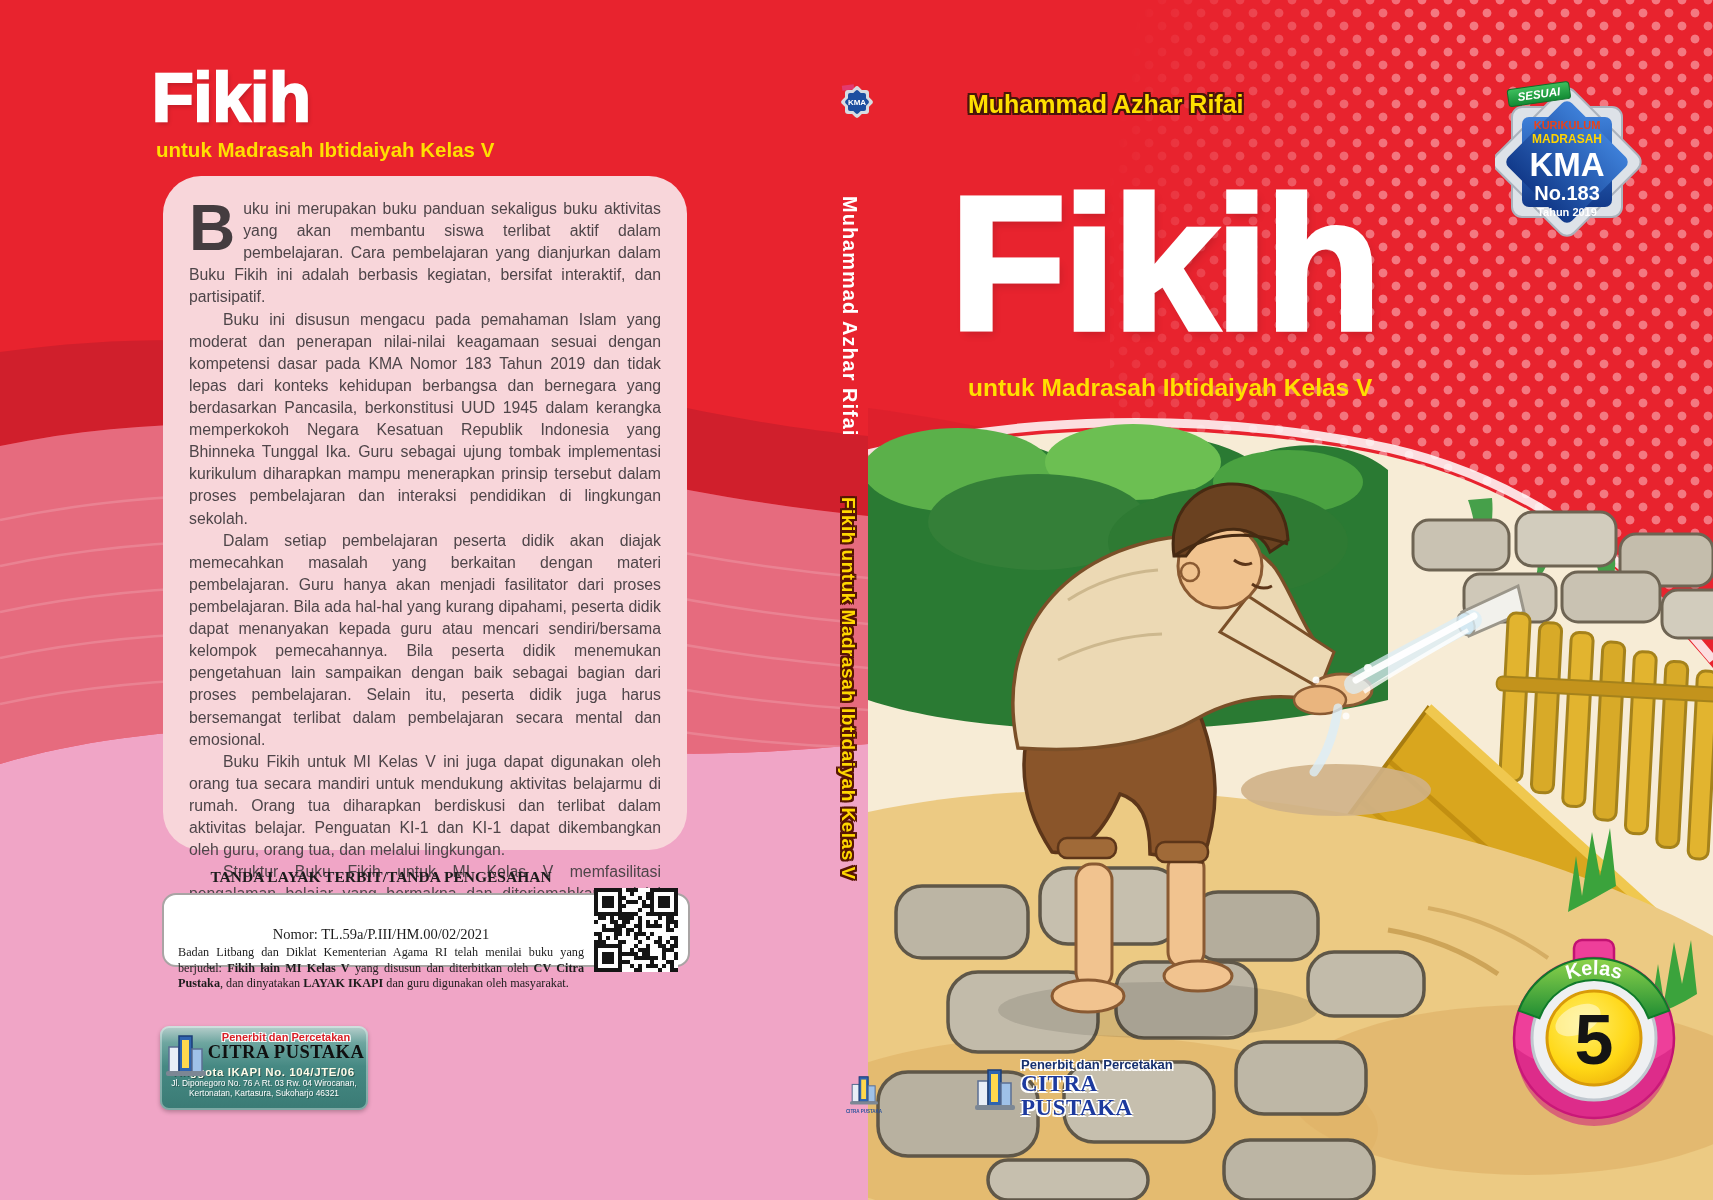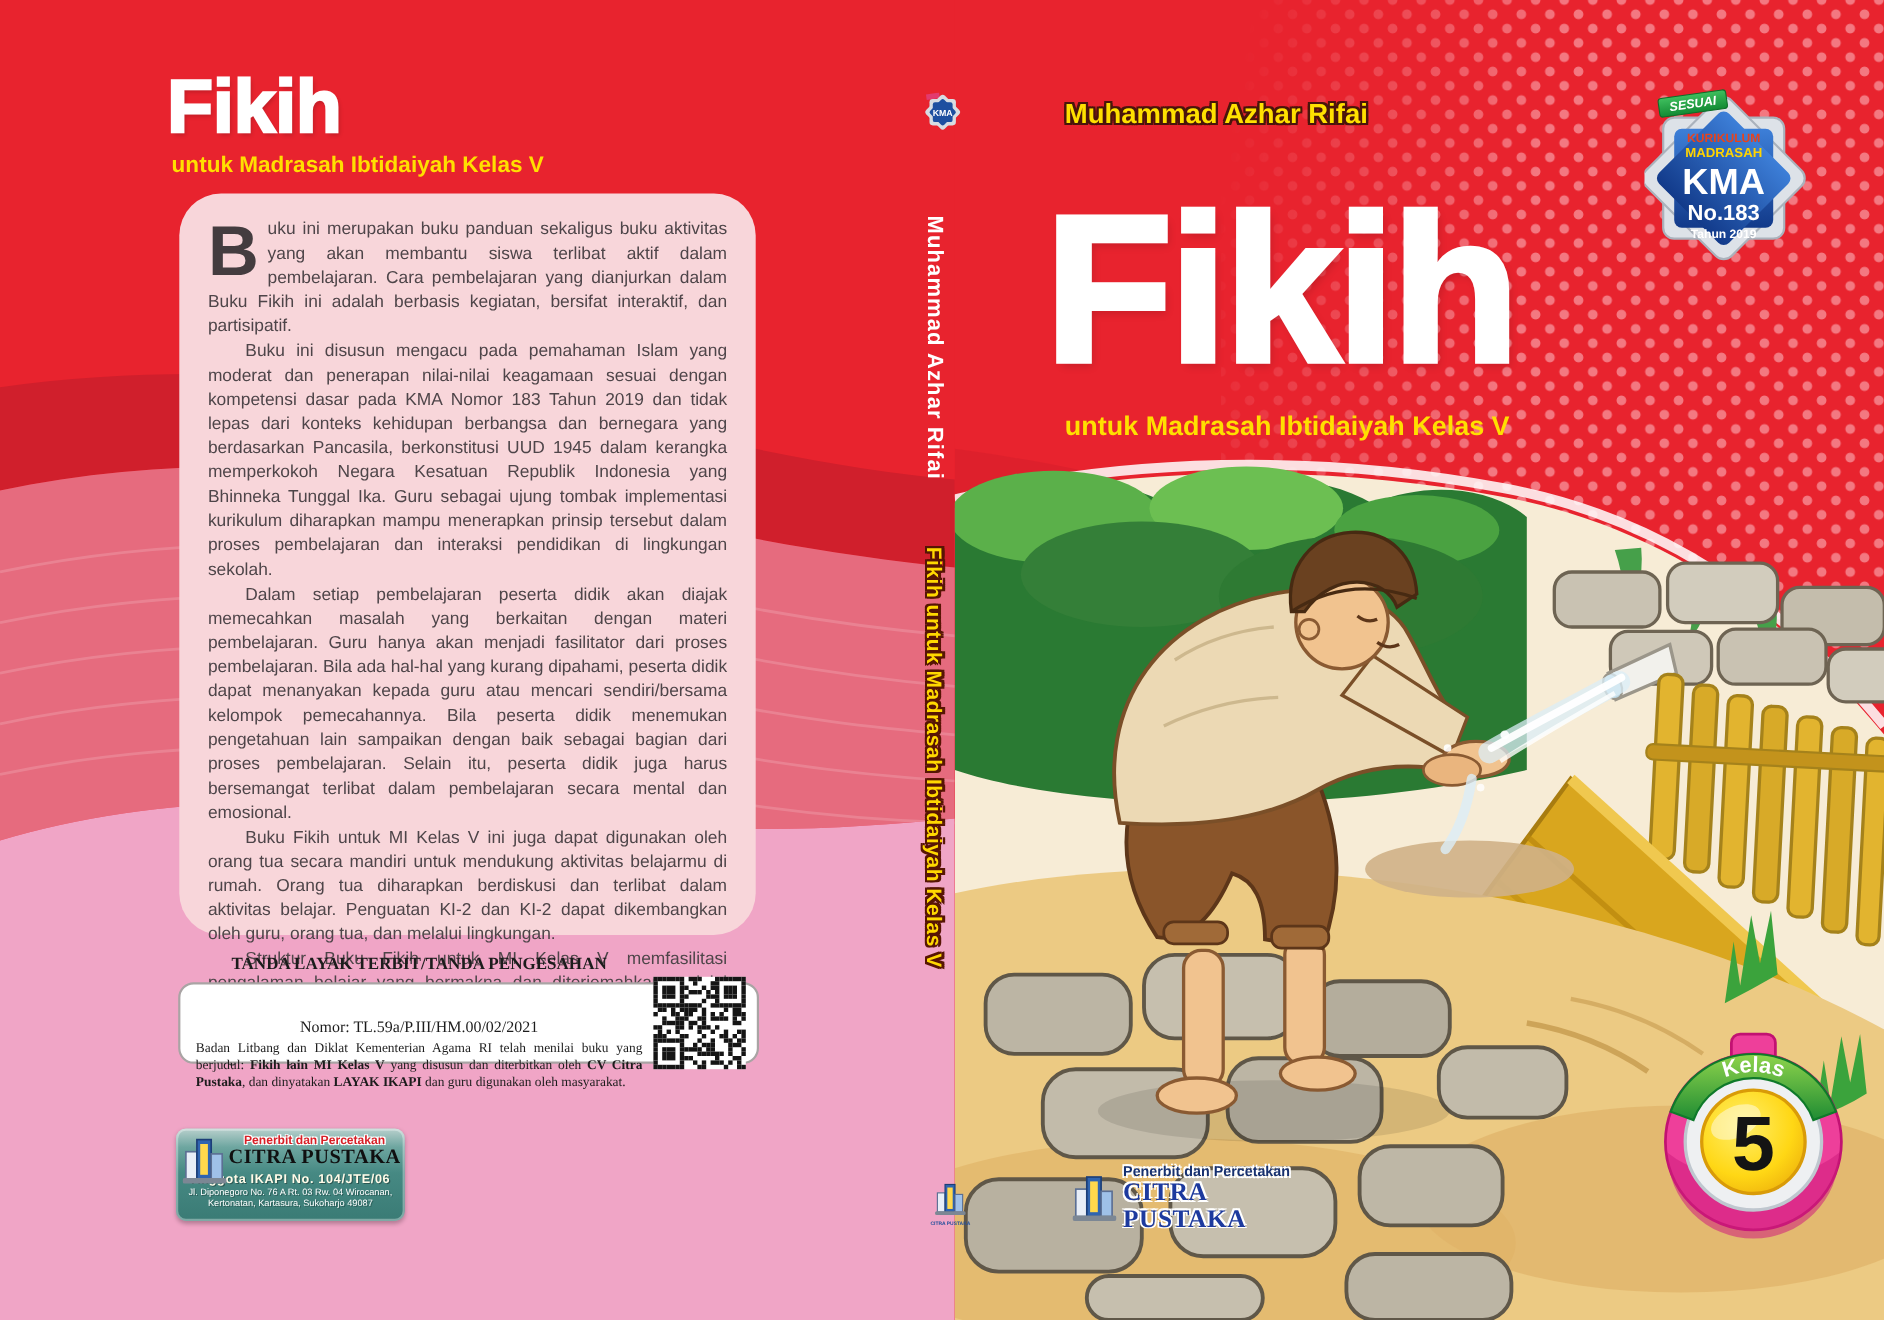--- a/index.html
+++ b/index.html
@@ -227,21 +227,21 @@
 
   <div class="bc-title">Fikih</div>
   <div class="bc-subtitle">untuk Madrasah Ibtidaiyah Kelas V</div>
 
   <div class="panel">
     <p class="first">
       <span class="dropcap">B</span><span>uku ini merupakan buku panduan sekaligus buku aktivitas yang akan membantu siswa terlibat aktif dalam pembelajaran. Cara pembelajaran yang dianjurkan dalam Buku Fikih ini adalah berbasis kegiatan, bersifat interaktif, dan partisipatif.</span>
     </p>
     <p>Buku ini disusun mengacu pada pemahaman Islam yang moderat dan penerapan nilai-nilai keagamaan sesuai dengan kompetensi dasar pada KMA Nomor 183 Tahun 2019 dan tidak lepas dari konteks kehidupan berbangsa dan bernegara yang berdasarkan Pancasila, berkonstitusi UUD 1945 dalam kerangka memperkokoh Negara Kesatuan Republik Indonesia yang Bhinneka Tunggal Ika. Guru sebagai ujung tombak implementasi kurikulum diharapkan mampu menerapkan prinsip tersebut dalam proses pembelajaran dan interaksi pendidikan di lingkungan sekolah.</p>
     <p>Dalam setiap pembelajaran peserta didik akan diajak memecahkan masalah yang berkaitan dengan materi pembelajaran. Guru hanya akan menjadi fasilitator dari proses pembelajaran. Bila ada hal-hal yang kurang dipahami, peserta didik dapat menanyakan kepada guru atau mencari sendiri/bersama kelompok pemecahannya. Bila peserta didik menemukan pengetahuan lain sampaikan dengan baik sebagai bagian dari proses pembelajaran. Selain itu, peserta didik juga harus bersemangat terlibat dalam pembelajaran secara mental dan emosional.</p>
-    <p>Buku Fikih untuk MI Kelas V ini juga dapat digunakan oleh orang tua secara mandiri untuk mendukung aktivitas belajarmu di rumah. Orang tua diharapkan berdiskusi dan terlibat dalam aktivitas belajar. Penguatan KI-2 dan KI-2 dapat dikembangkan oleh guru, orang tua, dan melalui lingkungan.</p>
+    <p>Buku Fikih untuk MI Kelas V ini juga dapat digunakan oleh orang tua secara mandiri untuk mendukung aktivitas belajarmu di rumah. Orang tua diharapkan berdiskusi dan terlibat dalam aktivitas belajar. Penguatan KI-1 dan KI-1 dapat dikembangkan oleh guru, orang tua, dan melalui lingkungan.</p>
     <p>Struktur Buku Fikih untuk MI Kelas V memfasilitasi pengalaman belajar yang bermakna dan diterjemahkan melalui rubrik Khazanah, Akhlakul Karimah, Ayo Berlatih, Ayo Lakukan, Mutiara Ilmu/Hikmah, Penilaian Sikap, Penilaian Pembelajaran, Tugas Proyek, dan Refleksi Diri.</p>
   </div>
 
   <div class="cert">
     <div class="cert-text">
       <div class="cert-title">TANDA LAYAK TERBIT/TANDA PENGESAHAN</div>
       <div class="cert-number">Nomor: TL.59a/P.III/HM.00/02/2021</div>
       <div class="cert-body"><span>Badan Litbang dan Diklat Kementerian Agama RI telah menilai buku yang berjudul: </span><b>Fikih lain MI Kelas V</b><span> yang disusun dan diterbitkan oleh </span><b>CV Citra Pustaka</b><span>, dan dinyatakan </span><b>LAYAK IKAPI</b><span> dan guru digunakan oleh masyarakat.</span></div>
     </div>
     <div id="qr-grid">
@@ -695,21 +695,21 @@
       <rect x="13" y="4" width="13" height="36" fill="#2f64b0" stroke="#1c3e77" stroke-width="1.5"></rect>
       <rect x="16" y="8" width="7" height="28" fill="#ffd84d"></rect>
       <rect x="26" y="17" width="10" height="23" fill="#9fc1e8" stroke="#5b6f93" stroke-width="1.5"></rect>
       <rect x="0" y="39" width="40" height="5" rx="2" fill="#7c8794"></rect>
     </svg>
     <div class="pub-tagline">Penerbit dan Percetakan</div>
     <div class="pub-name">CITRA PUSTAKA</div>
     <div class="pub-member">Anggota IKAPI No. 104/JTE/06</div>
     <div class="pub-address">
       <div>Jl. Diponegoro No. 76 A Rt. 03 Rw. 04 Wirocanan,</div>
-      <div>Kertonatan, Kartasura, Sukoharjo 49087</div>
+      <div>Kertonatan, Kartasura, Sukoharjo 46321</div>
     </div>
   </div>
 
   <svg class="spine-badge" width="34" height="36" viewBox="0 0 34 36">
     <rect x="2" y="1" width="12" height="5" fill="#e23a6f" transform="rotate(-8 8 3)"></rect>
     <rect x="5" y="6" width="24" height="24" rx="3" fill="#d7dce2"></rect>
     <rect x="5" y="6" width="24" height="24" rx="3" fill="#d7dce2" transform="rotate(45 17 18)"></rect>
     <rect x="8" y="9" width="18" height="18" rx="2" fill="#1d4fa0"></rect>
     <rect x="8" y="9" width="18" height="18" rx="2" fill="#1d4fa0" transform="rotate(45 17 18)"></rect>
     <text x="17" y="21" text-anchor="middle" font-size="8" font-weight="bold" fill="#fff">KMA</text>

